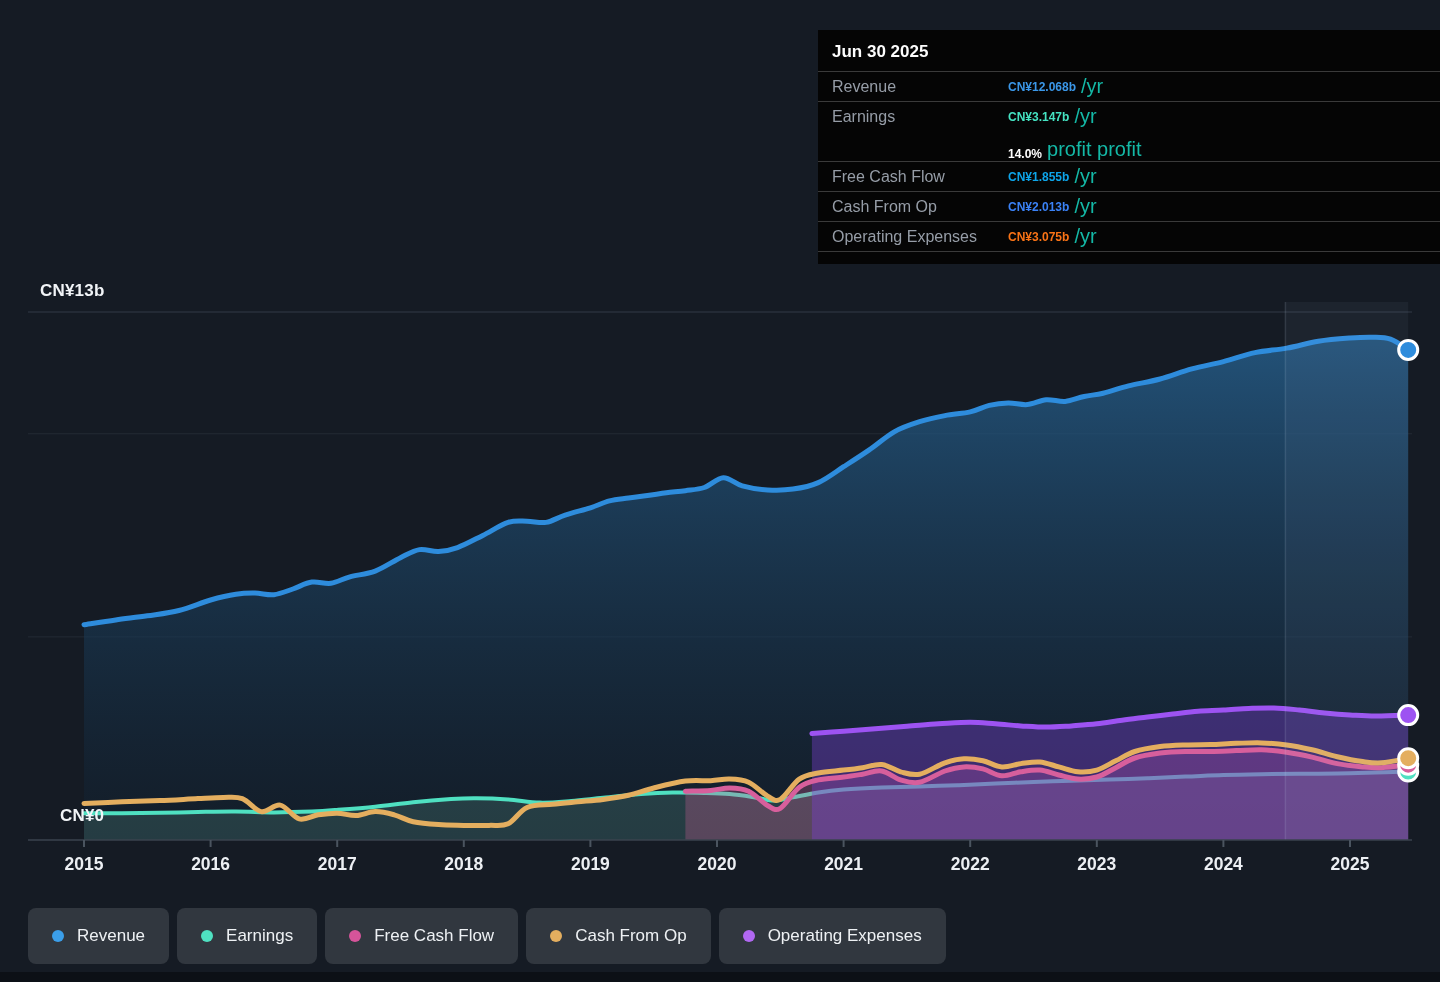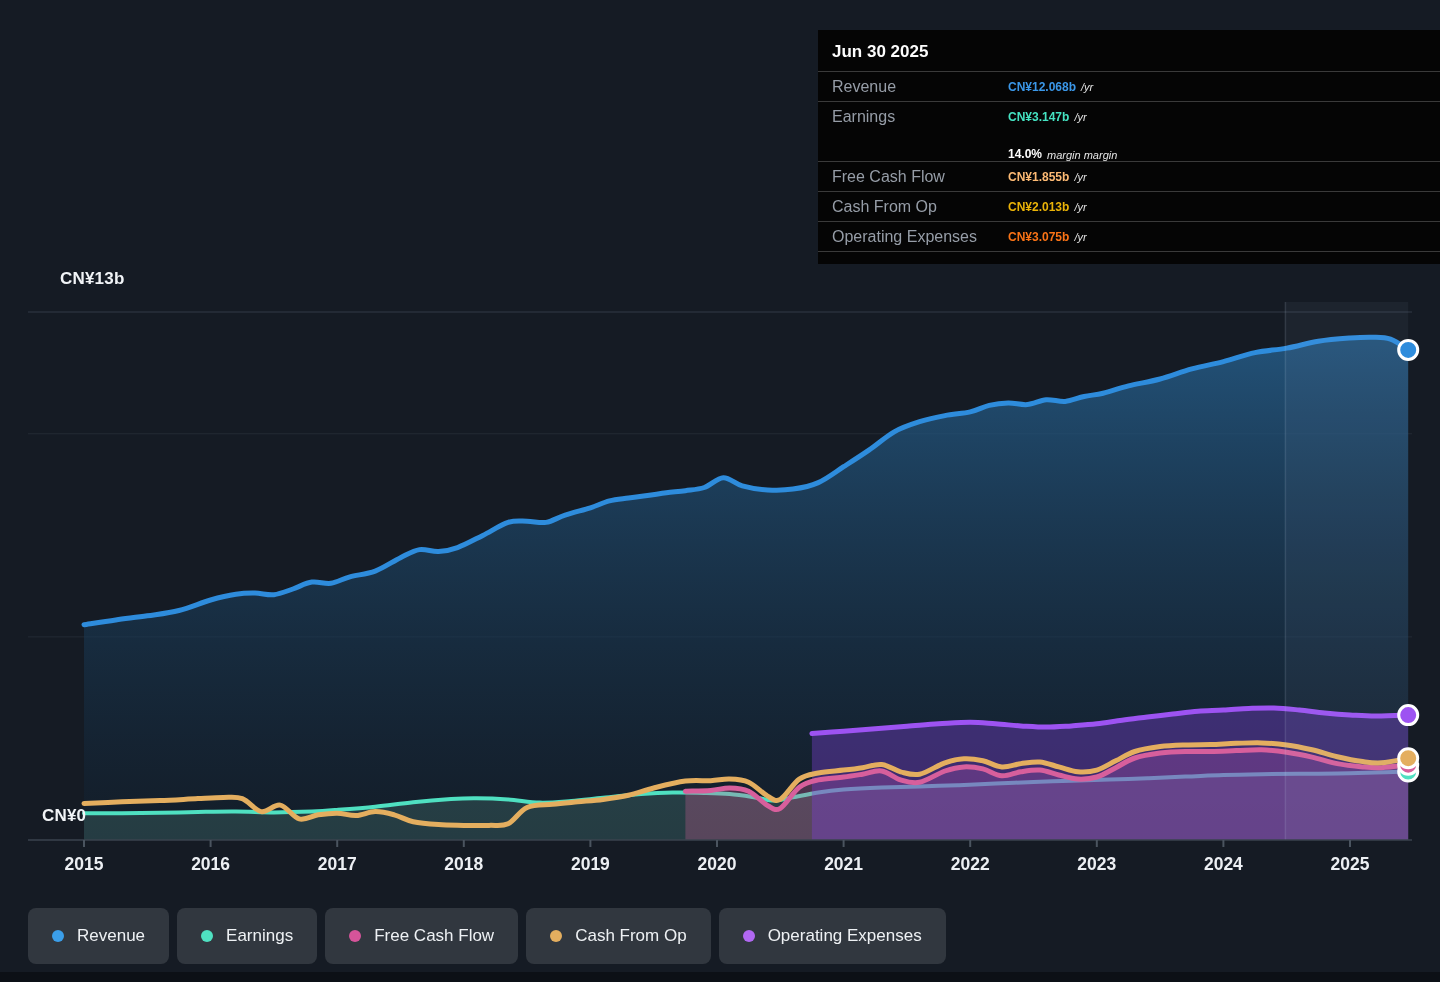--- a/index.html
+++ b/index.html
@@ -3,31 +3,31 @@
 <meta charset="utf-8">
 <style>
   * { margin:0; padding:0; box-sizing:border-box; }
   html,body { background:#151b24; }
   body { font-family:"Liberation Sans", sans-serif; }
   .stage { position:relative; width:1440px; height:982px; background:#151b24; overflow:hidden; }
 
   svg.chart { position:absolute; left:0; top:0; }
 
   .y-label { position:absolute; color:#f1f4f7; font-size:17px; font-weight:bold; letter-spacing:.2px; }
-  .y-label.top { left:40px; top:269px;margin-left:20px; }
-  .y-label.zero { left:42px; top:806px; }
+  .y-label.top { left:40px; top:281px; }
+  .y-label.zero { left:60px; top:806px; }
 
   
   .tooltip { position:absolute; left:818px; top:30px; width:673px; background:#050505; color:#fff; }
   .tt-title { padding:12px 14px 9px 14px; font-size:17px; font-weight:bold; color:#fdfdfd; }
   .tt-row { display:flex; align-items:center; height:30px; border-top:1px solid #3a3a3a; padding-left:14px; }
   .tt-row.no-divider { border-top:none;align-items:flex-end; }
   .tt-label { width:176px; font-size:16px; color:#969da7; flex:none; }
   .tt-value { font-size:12px; font-weight:bold; }
-  .tt-suffix { font-size:11px; color:#e5e5e5; margin-left:5px;font-style:italic; }
+  .tt-suffix { font-size:20px; color:#14b8a6; margin-left:5px; }
   .tt-footer { height:13px; border-top:1px solid #3a3a3a; }
 
   
   .legend { position:absolute; left:28px; top:908px; display:flex; gap:8px; }
   .pill { display:flex; align-items:center; gap:13px; height:56px; padding:0 24px; background:#31373f; border-radius:8px; }
   .dot { width:12px; height:12px; border-radius:50%; flex:none; }
   .pill-label { font-size:17px; color:#eef1f4; white-space:nowrap; }
 
   .bottom-strip { position:absolute; left:0; top:972px; width:1440px; height:10px; background:#0c1016; }
 </style>
@@ -103,30 +103,30 @@
           <span class="tt-suffix">/yr</span>
         </div>
         <div class="tt-row">
           <span class="tt-label">Earnings</span>
           <span class="tt-value" style="color: rgb(69, 227, 194);">CN¥3.147b</span>
           <span class="tt-suffix">/yr</span>
         </div>
         <div class="tt-row no-divider">
           <span class="tt-label"></span>
           <span class="tt-value" style="color: rgb(255, 255, 255);">14.0%</span>
-          <span class="tt-suffix">margin margin</span>
+          <span class="tt-suffix">profit profit</span>
         </div>
         <div class="tt-row">
           <span class="tt-label">Free Cash Flow</span>
-          <span class="tt-value" style="color: #fdba74;">CN¥1.855b</span>
+          <span class="tt-value" style="color: #0ea5e9;">CN¥1.855b</span>
           <span class="tt-suffix">/yr</span>
         </div>
         <div class="tt-row">
           <span class="tt-label">Cash From Op</span>
-          <span class="tt-value" style="color: #eab308;">CN¥2.013b</span>
+          <span class="tt-value" style="color: #3b82f6;">CN¥2.013b</span>
           <span class="tt-suffix">/yr</span>
         </div>
         <div class="tt-row">
           <span class="tt-label">Operating Expenses</span>
           <span class="tt-value" style="color: #f97316;">CN¥3.075b</span>
           <span class="tt-suffix">/yr</span>
         </div>
       </div>
     <div class="tt-footer"></div>
   </div>

